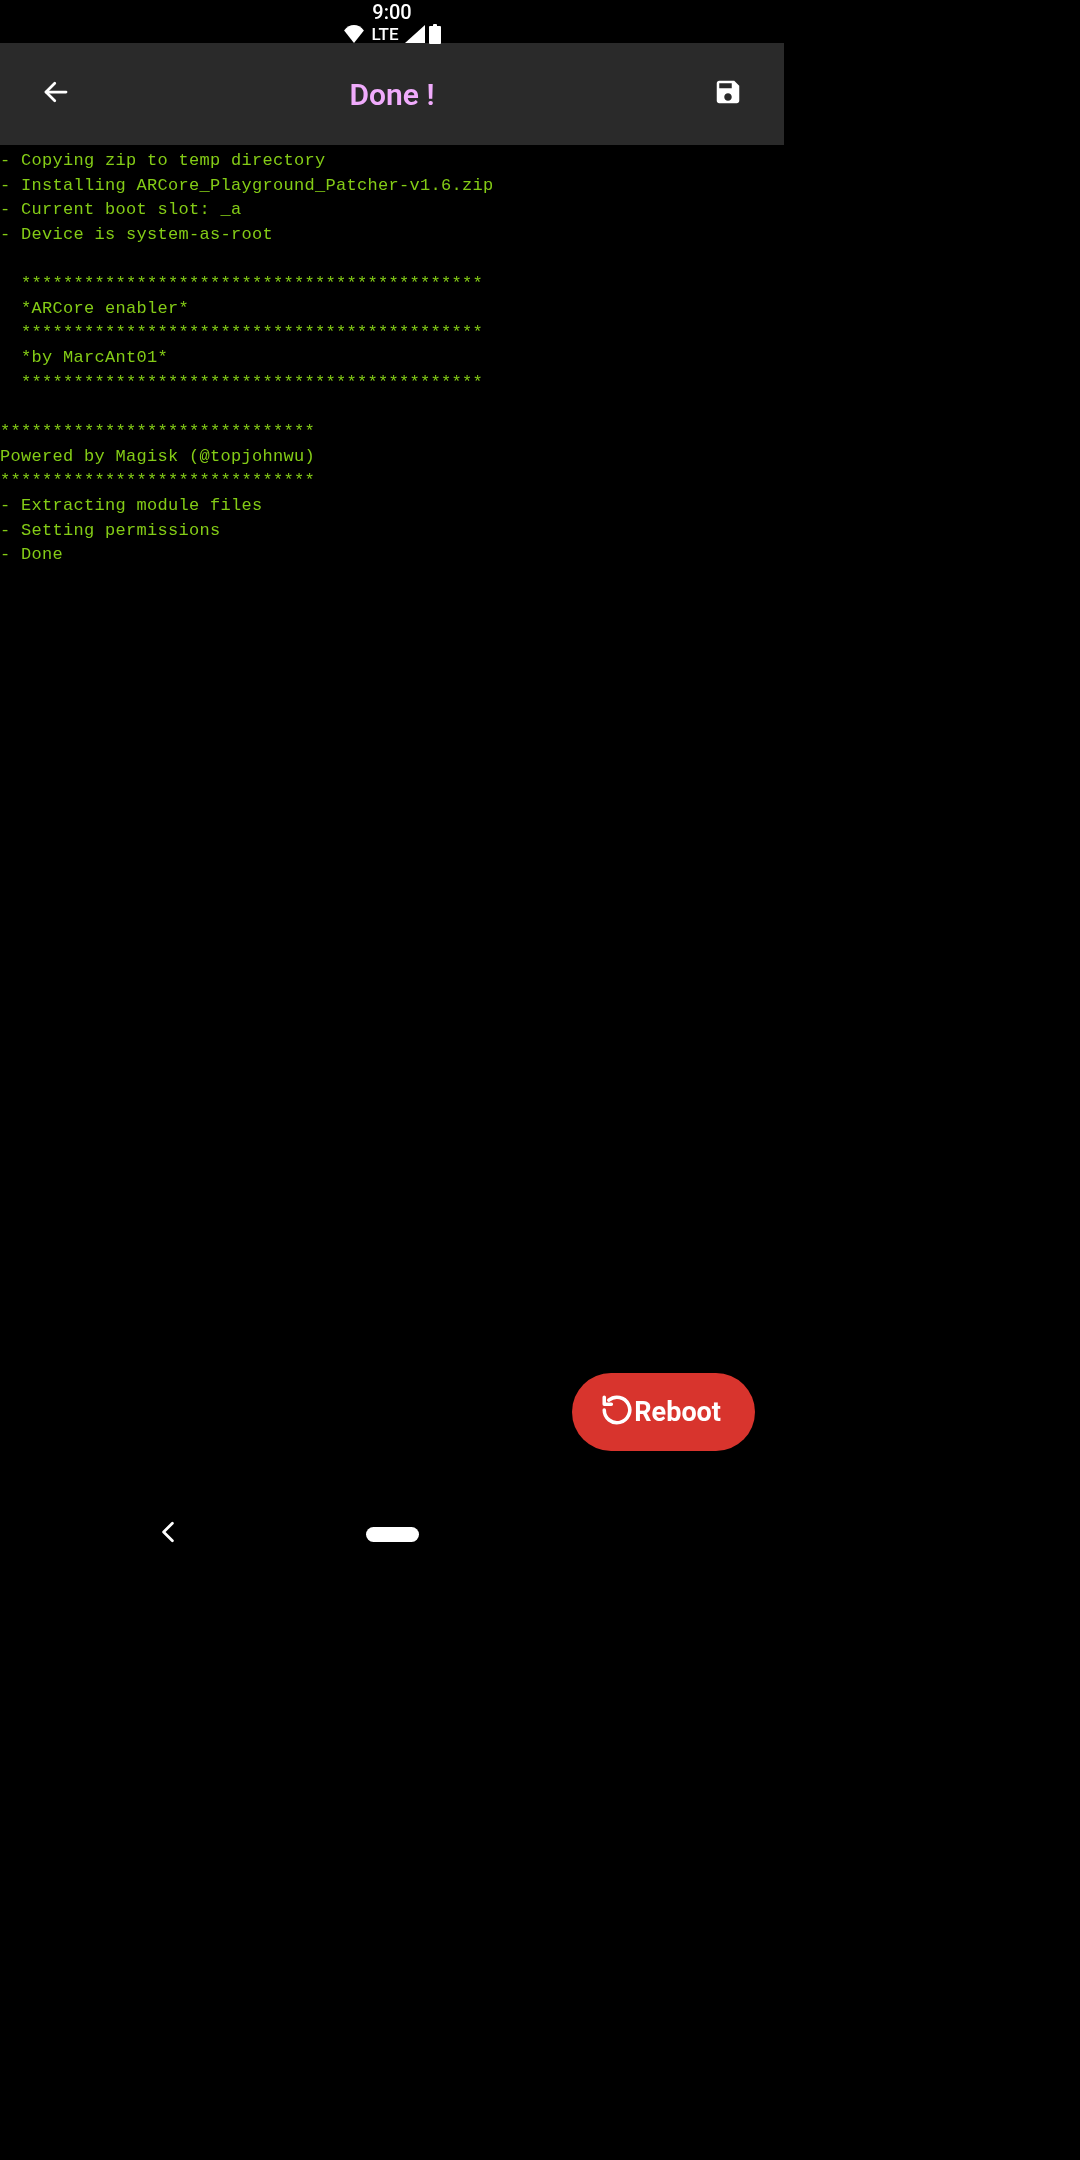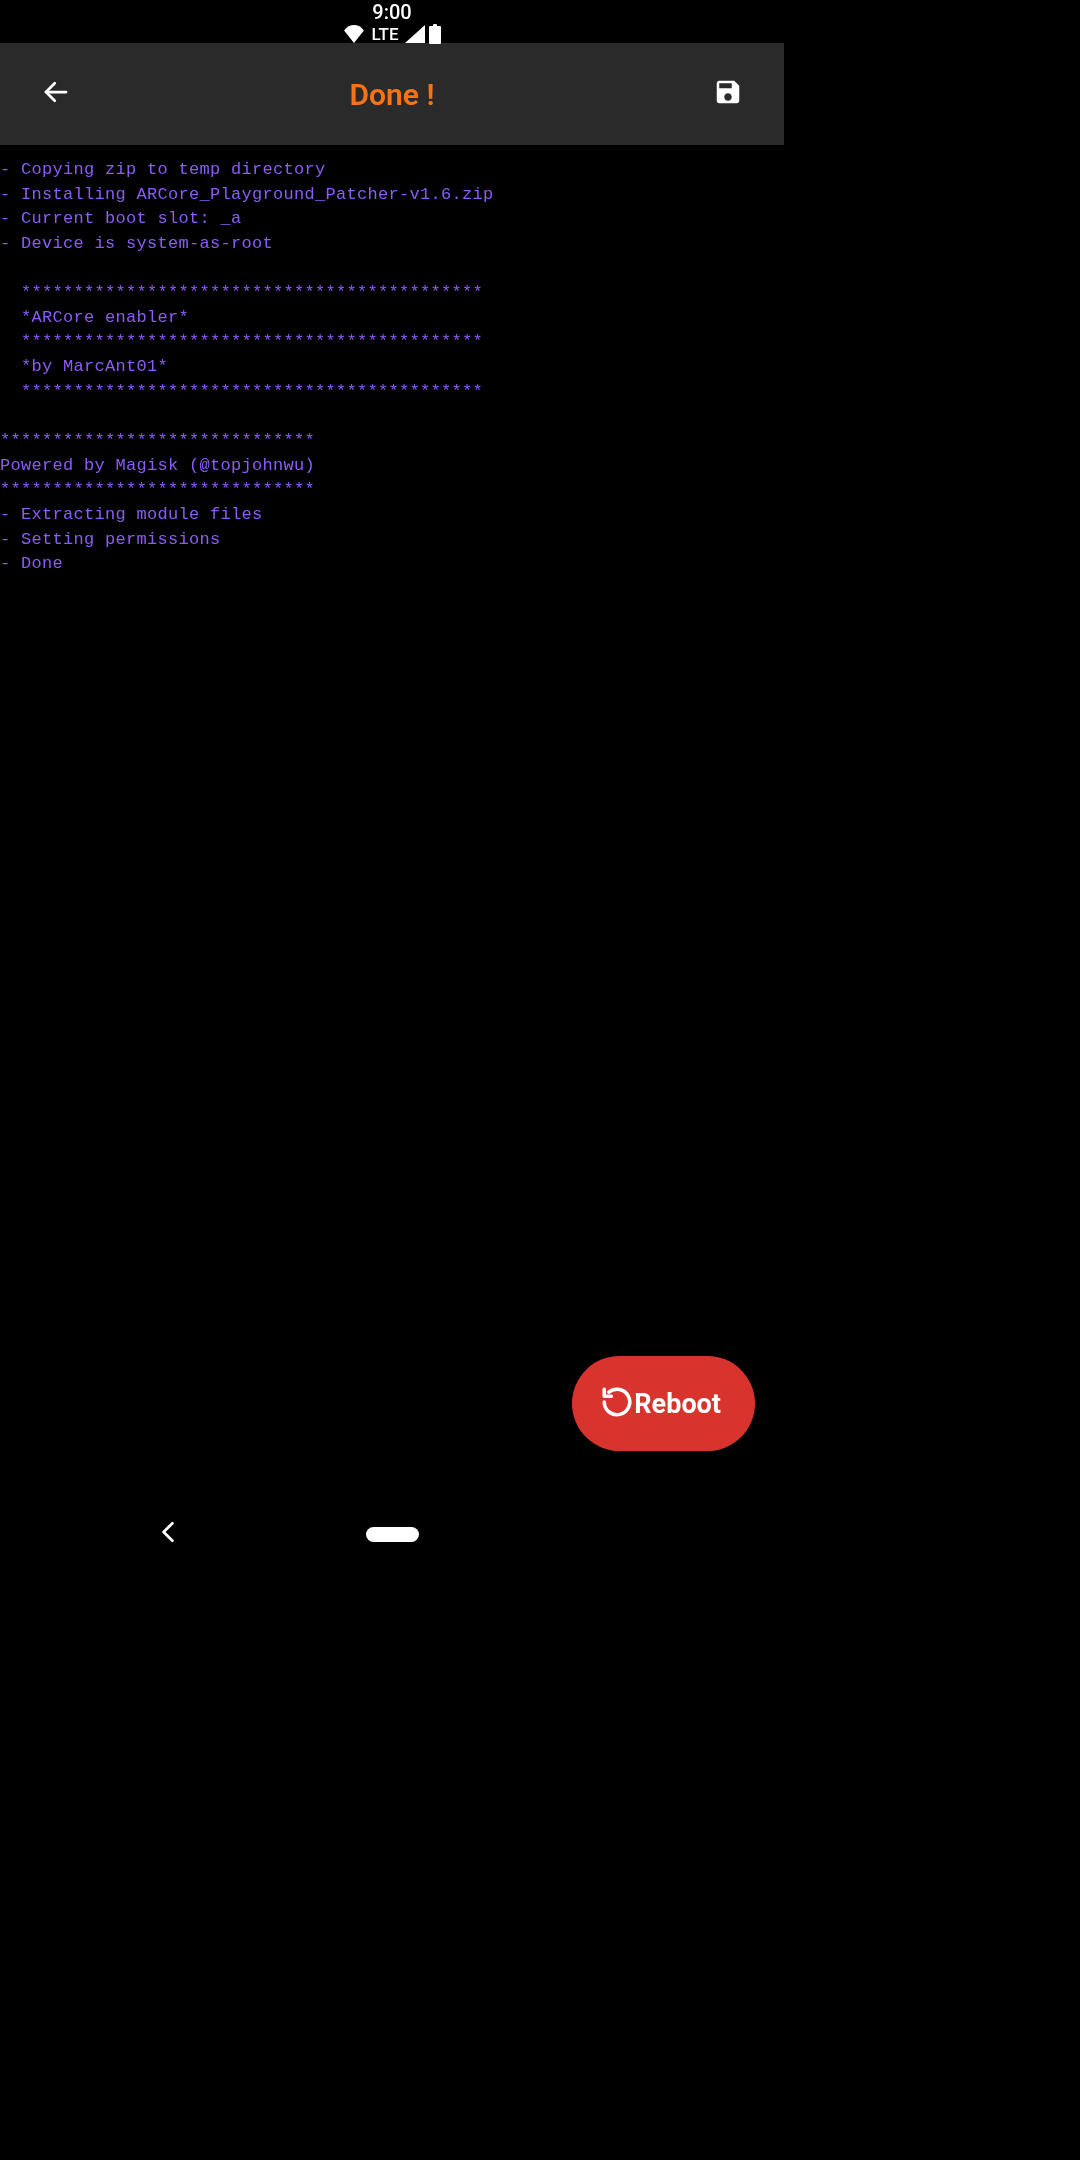--- a/index.html
+++ b/index.html
@@ -40,46 +40,46 @@
       width: 40px;
       height: 40px;
       display: flex;
       align-items: center;
       justify-content: center;
       cursor: pointer;
     }
     .app-title {
       flex: 1;
       text-align: center;
-      color: #f97316;
+      color: #f0abfc;
       font-size: 30px;
       font-weight: 600;
     }
     .save-btn {
       width: 40px;
       height: 40px;
       display: flex;
       align-items: center;
       justify-content: center;
       cursor: pointer;
     }
     .log-area {
-      padding: 13px 0 0 0;
-      color: #8b5cf6;
+      padding: 4px 0 0 0;
+      color: #84cc16;
       font-family: 'Courier New', Courier, monospace;
       font-size: 17px;
       line-height: 1.45;
       white-space: pre;
       letter-spacing: 0.3px;
     }
     .reboot-fab {
       position: absolute;
       right: 29px;
       bottom: 117px;
-      height: 95px;
+      height: 78px;
       background: #d8342d;
       border-radius: 48px;
       display: flex;
       align-items: center;
       padding: 0 34px 0 28px;
       cursor: pointer;
     }
     .reboot-label {
       color: #ffffff;
       font-size: 27px;

